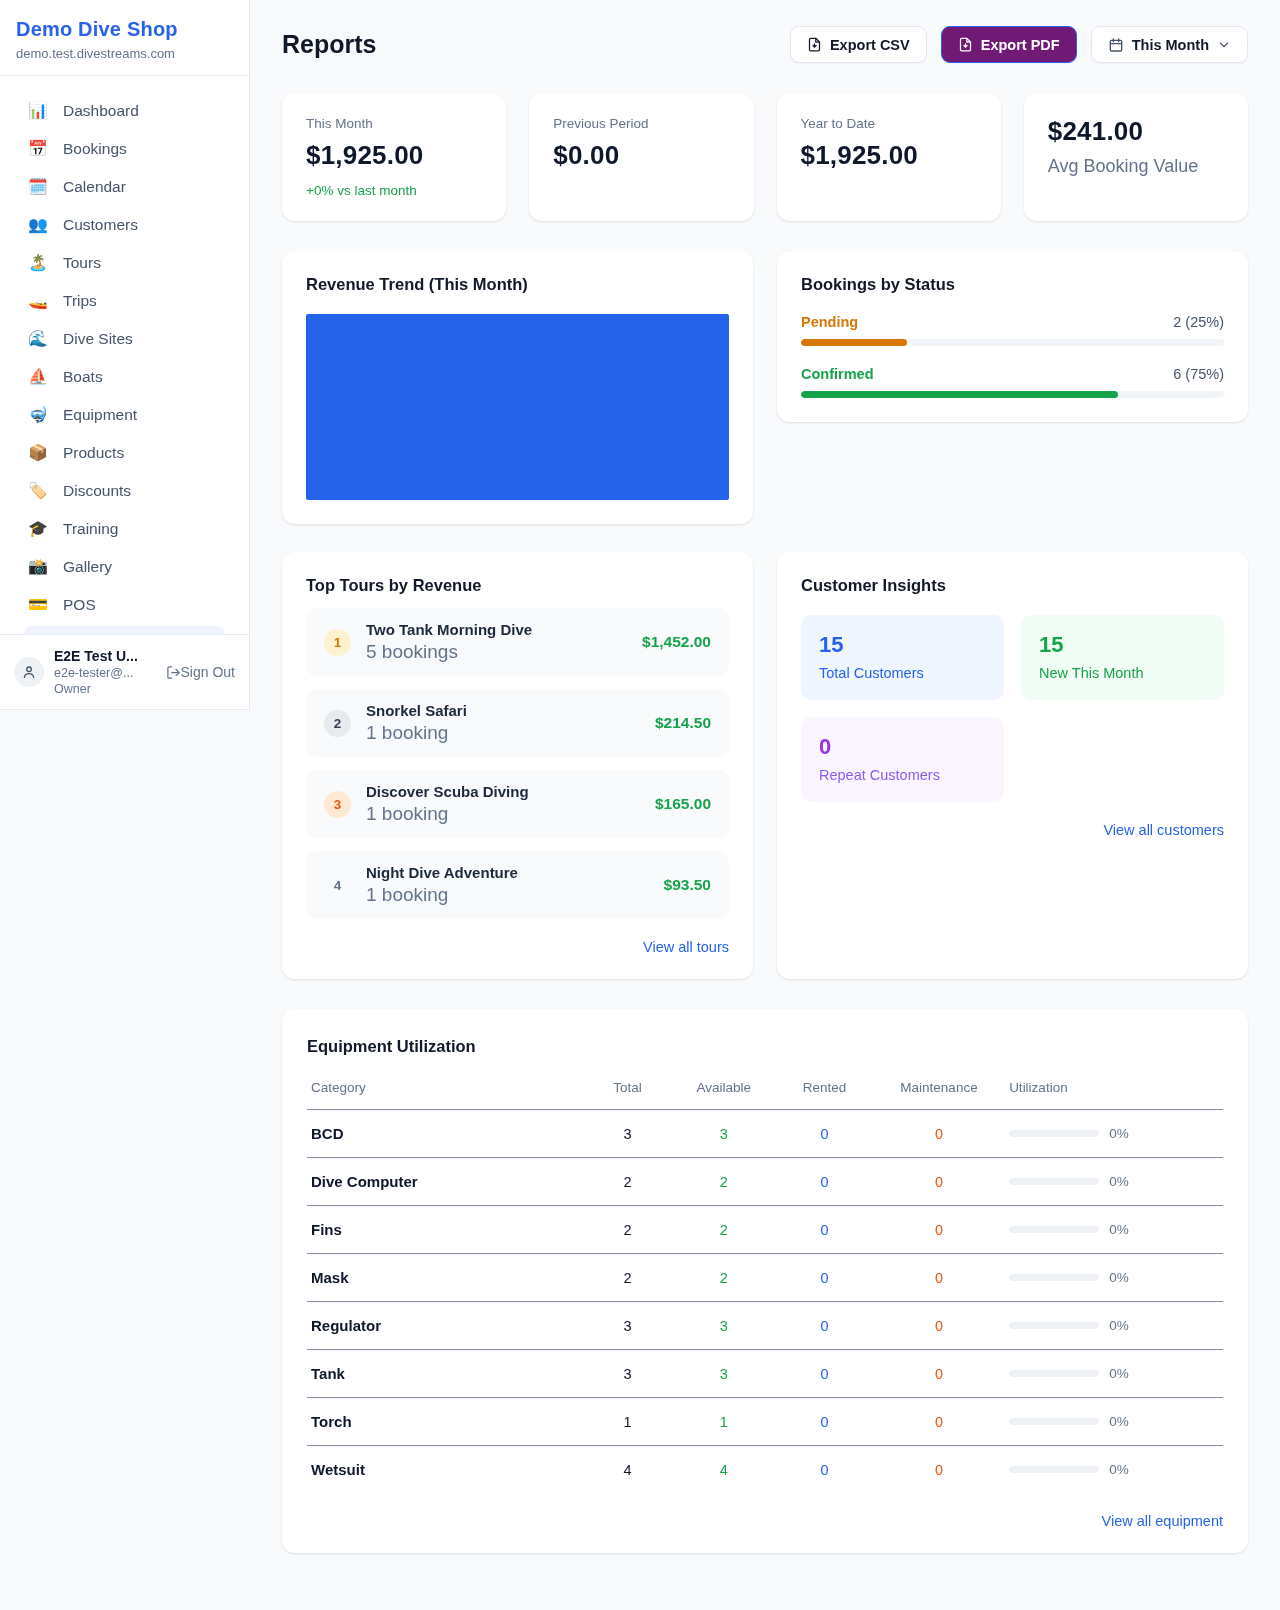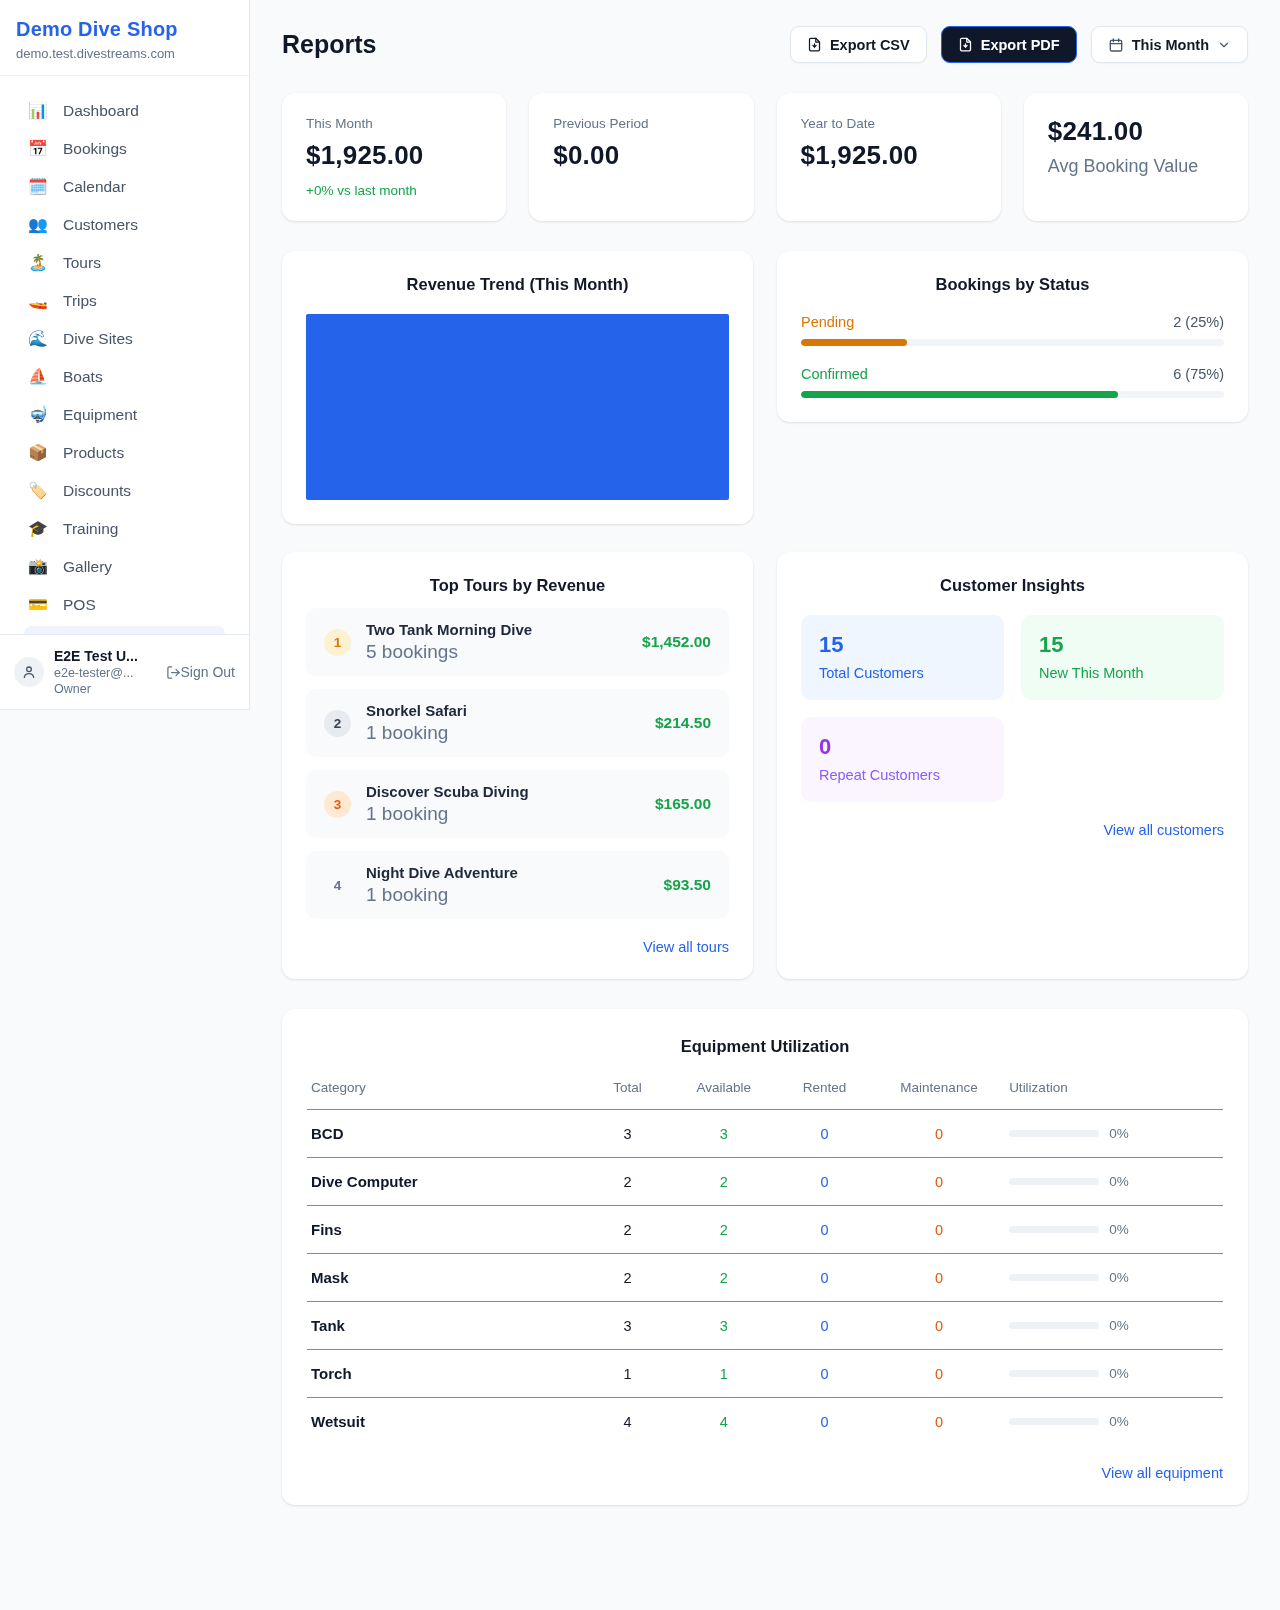--- a/index.html
+++ b/index.html
@@ -50,45 +50,45 @@
   .page-head { display:flex; align-items:center; margin-bottom:30px; }
   .page-title { font-size:25px; font-weight:800; color:#111827; }
   .head-actions { margin-left:auto; display:flex; gap:14px; }
   .btn {
     display:inline-flex; align-items:center; gap:8px;
     height:37px; padding:0 16px; border-radius:9px;
     font-size:14.5px; font-weight:600; cursor:pointer;
     background:#fff; border:1px solid #e2e8f0; color:#111827;
     box-shadow:0 1px 2px rgba(15,23,42,.04);
   }
-  .btn-primary { background:#0f172a; border-color:#2563eb; color:#fff; }
+  .btn-primary { background:#701a75; border-color:#2563eb; color:#fff; }
   .btn svg { flex:0 0 auto; }
   
   .card {
     background:#fff; border-radius:13px;
     box-shadow:0 1px 3px rgba(15,23,42,.08), 0 1px 2px rgba(15,23,42,.04);
   }
   .stats-grid { display:grid; grid-template-columns:repeat(4,1fr); gap:23px; margin-bottom:30px; }
   .stat-card { padding:23px 24px; min-height:125px; }
   .stat-label { font-size:13.5px; color:#64748b; }
   .stat-value { font-size:26px; font-weight:800; color:#0f172a; margin-top:9px; letter-spacing:.2px; }
   .stat-note { font-size:13.5px; color:#16a34a; margin-top:12px; }
   .stat-card.value-first .stat-value { margin-top:0; }
   .stat-card.value-first .stat-label { font-size:18px; margin-top:9px; }
   .two-col { display:grid; grid-template-columns:1fr 1fr; gap:24px; }
   .row-2 { align-items:start; margin-bottom:28px; }
   .row-3 { margin-bottom:30px; }
   .card-pad { padding:24px; }
-  .card-title { font-size:16.5px; font-weight:700; color:#111827;text-align:center; }
+  .card-title { font-size:16.5px; font-weight:700; color:#111827; }
   
   .chart-area { margin-top:20px; height:186px; border-radius:2px; }
   
   .status-row { margin-top:20px; }
   .status-line { display:flex; align-items:baseline; font-size:14.5px; }
-  .status-name { font-weight:400; }
+  .status-name { font-weight:700; }
   .status-count { margin-left:auto; color:#475569; }
   .track { height:7px; border-radius:4px; background:#f1f5f9; margin-top:9px; overflow:hidden; }
   .fill { height:100%; border-radius:4px; }
   
   .tour-item {
     display:flex; align-items:center; background:#f8fafc; border-radius:10px;
     padding:13px 18px; margin-top:13px; min-height:66px;
   }
   .rank {
     width:27px; height:27px; border-radius:50%; flex:0 0 27px;
@@ -427,20 +427,33 @@
           <td class="rented">0</td>
           <td class="maint">0</td>
           <td class="util">
               <span class="util-wrap">
                 <span class="util-track"></span>
                 <span class="util-pct">0%</span>
               </span>
             </td>
         </tr>
         <tr>
+          <td class="cat">Regulator</td>
+          <td>3</td>
+          <td class="avail">3</td>
+          <td class="rented">0</td>
+          <td class="maint">0</td>
+          <td class="util">
+              <span class="util-wrap">
+                <span class="util-track"></span>
+                <span class="util-pct">0%</span>
+              </span>
+            </td>
+        </tr>
+        <tr>
           <td class="cat">Tank</td>
           <td>3</td>
           <td class="avail">3</td>
           <td class="rented">0</td>
           <td class="maint">0</td>
           <td class="util">
               <span class="util-wrap">
                 <span class="util-track"></span>
                 <span class="util-pct">0%</span>
               </span>

